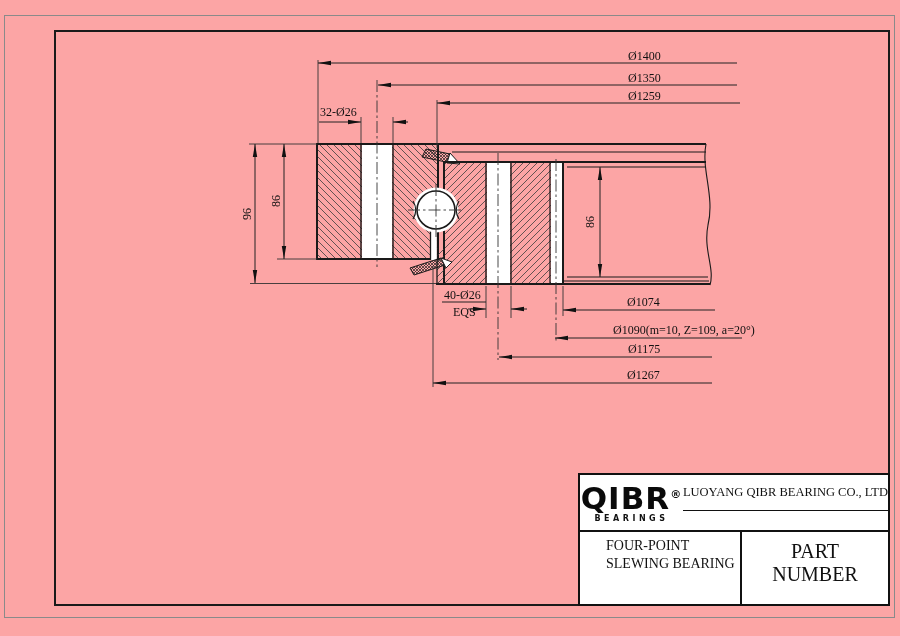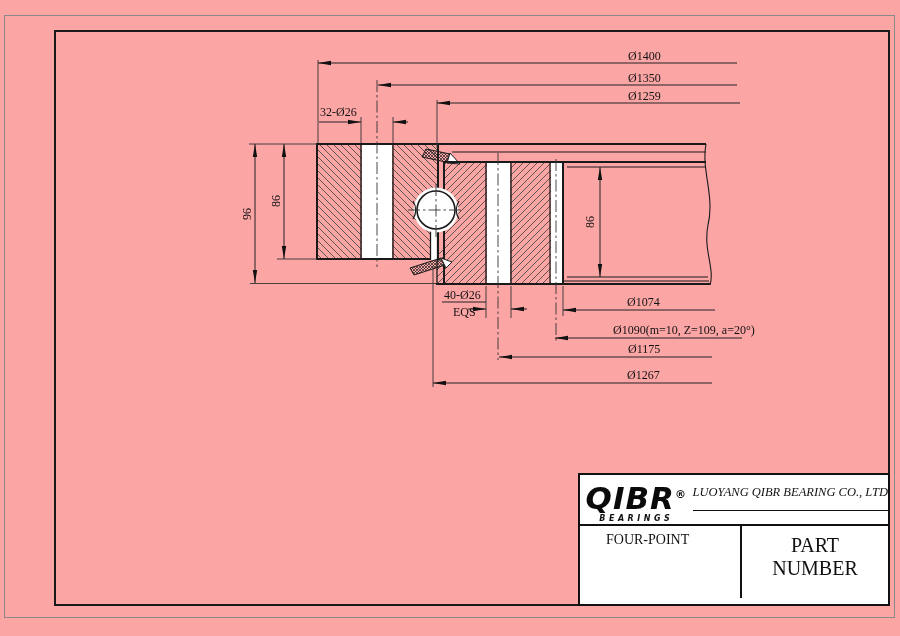--- a/index.html
+++ b/index.html
@@ -8,21 +8,21 @@
   .gray-border{position:absolute;left:4px;top:15px;width:891px;height:603px;
         border:1px solid #8a8a8a;box-sizing:border-box;}
   .sheet-frame{position:absolute;left:54px;top:30px;width:836px;height:576px;
         border:2px solid #1a1a1a;box-sizing:border-box;}
   svg.drawing{position:absolute;left:0;top:0;}
   svg.drawing text{font-family:"Liberation Serif", serif;fill:#111;}
   .dimtxt{font-size:12px;}
   
   .tb{position:absolute;left:578px;top:473px;width:312px;height:133px;
       border:2px solid #111;box-sizing:border-box;background:#fff;color:#111;}
-  .tb-row1{display:flex;height:49px;font-style:italic;}
+  .tb-row1{display:flex;height:55px;}
   .logo-cell{width:124px;text-align:center;padding-top:5px;box-sizing:border-box;}
   .logo-main{font-family:"DejaVu Sans", sans-serif;font-weight:bold;font-size:31px;
       letter-spacing:1px;line-height:30px;color:#0a0a0a;white-space:nowrap;}
   .logo-reg{font-size:11px;vertical-align:super;font-weight:bold;}
   .logo-sub{font-family:"DejaVu Sans", sans-serif;font-weight:bold;font-size:8px;
       letter-spacing:3.5px;margin-top:1px;}
   .co-cell{flex:1;display:flex;flex-direction:column;}
   .co-name{height:36px;box-sizing:border-box;border-bottom:1px solid #111;
       display:flex;align-items:center;justify-content:center;font-size:12.5px;white-space:nowrap;}
   .co-url{flex:1;display:flex;align-items:center;justify-content:center;font-size:12.5px;}
@@ -211,19 +211,20 @@
         <div class="logo-main"><span>QIBR</span><span class="logo-reg">®</span></div>
         <div class="logo-sub">BEARINGS</div>
       </div>
       <div class="co-cell">
         <div class="co-name">LUOYANG QIBR BEARING CO., LTD</div>
       </div>
     </div>
     <div class="tb-row2">
       <div class="prod-cell">
         <div>FOUR-POINT</div>
+        <div>SLEWING BEARING</div>
       </div>
       <div class="pn-cell">
         <div class="pn-label">PART NUMBER</div>
       </div>
     </div>
   </div>
 </div>
 
 </body></html>

